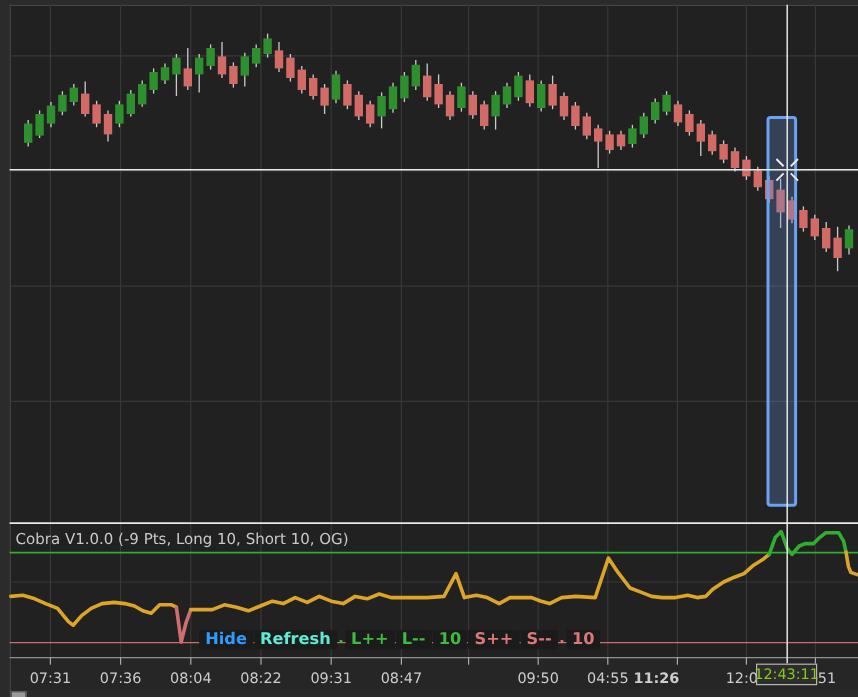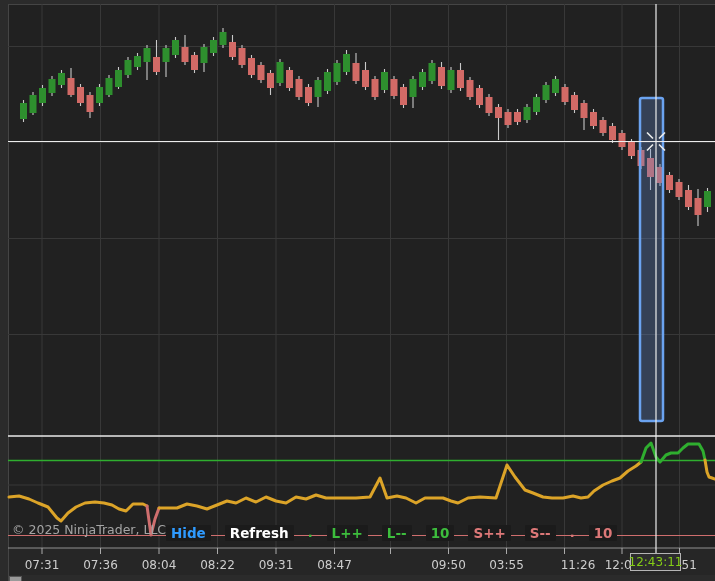--- a/index.html
+++ b/index.html
@@ -9,21 +9,21 @@
   #price-panel{top:4px;height:432px;}
   #indicator-panel{top:437px;height:111px;}
   #time-axis{position:absolute;left:8px;right:0;top:548px;height:27px;background:#262626;}
   #bottom-strip{position:absolute;left:0;right:0;top:575px;height:6px;background:#2b2b2b;}
   #left-border{position:absolute;left:8px;top:4px;bottom:0;width:1px;background:#454545;}
   #top-border{position:absolute;left:8px;right:0;top:4px;height:1px;background:#454545;}
   svg{position:absolute;left:0;top:0;}
   .txt{position:absolute;white-space:nowrap;}
   #indicator-title{left:13px;top:441px;font-size:12.5px;color:#c9c9c9;}
   #copyright{left:12px;top:522px;font-size:12.5px;color:#a5a5a5;}
-  #chip-row{position:absolute;left:166px;top:525px;display:flex;gap:14px;align-items:center;}
+  #chip-row{position:absolute;left:166px;top:525px;display:flex;gap:1px;align-items:center;}
   .chip{font-size:13.5px;font-weight:bold;padding:0 5px;line-height:16px;background:#1b1b1b;border-radius:1px;}
   .dot{font-size:13px;font-weight:bold;padding:0;background:none;}
   .tick-label{position:absolute;top:558px;font-size:12px;color:#cdcdcd;transform:translateX(-50%);text-align:right;}
   #crosshair-time{position:absolute;left:630px;top:553px;width:51px;height:18px;background:#2d2d2d;
     border:1.5px solid #b5b5b5;color:#84cc16;font-size:12px;display:flex;align-items:center;
     justify-content:center;box-sizing:border-box;}
   #corner-icon{position:absolute;left:9px;top:576px;width:11px;height:5px;background:#9a9a9a;border:1px solid #555;}
 </style>
 </head>
 <body>
@@ -223,44 +223,44 @@
       <line x1="276" y1="548" x2="276" y2="554" stroke="#aaaaaa" stroke-width="1"></line>
       <line x1="334.5" y1="548" x2="334.5" y2="554" stroke="#aaaaaa" stroke-width="1"></line>
       <line x1="390.5" y1="548" x2="390.5" y2="554" stroke="#aaaaaa" stroke-width="1"></line>
       <line x1="448.5" y1="548" x2="448.5" y2="554" stroke="#aaaaaa" stroke-width="1"></line>
       <line x1="506.5" y1="548" x2="506.5" y2="554" stroke="#aaaaaa" stroke-width="1"></line>
       <line x1="564.5" y1="548" x2="564.5" y2="554" stroke="#aaaaaa" stroke-width="1"></line>
       <line x1="622" y1="548" x2="622" y2="554" stroke="#aaaaaa" stroke-width="1"></line>
       <line x1="679.5" y1="548" x2="679.5" y2="554" stroke="#aaaaaa" stroke-width="1"></line>
     </svg>
 
-  <div class="txt" id="copyright">© 2025 NinjaTrader, LLC</div>
+  <div class="txt" id="indicator-title">Cobra V1.0.0 (-9 Pts, Long 10, Short 10, OG)</div>
 
   <div id="chip-row">
       <div class="chip" style="color: rgb(47, 155, 255);">Hide</div>
-      <div class="chip" style="color: #ffffff;">Refresh</div>
+      <div class="chip" style="color: #5eead4;">Refresh</div>
       <div class="chip dot" style="color: rgb(61, 189, 61);">.</div>
       <div class="chip" style="color: rgb(61, 189, 61);">L++</div>
       <div class="chip" style="color: rgb(61, 189, 61);">L--</div>
       <div class="chip" style="color: rgb(61, 189, 61);">10</div>
       <div class="chip" style="color: rgb(221, 120, 120);">S++</div>
       <div class="chip" style="color: rgb(221, 120, 120);">S--</div>
       <div class="chip dot" style="color: rgb(221, 120, 120);">.</div>
       <div class="chip" style="color: rgb(221, 120, 120);">10</div>
     </div>
   <div id="tick-labels">
       <div class="tick-label" style="left: 42px;">07:31</div>
       <div class="tick-label" style="left: 100.5px;">07:36</div>
       <div class="tick-label" style="left: 159px;">08:04</div>
       <div class="tick-label" style="left: 217.5px;">08:22</div>
       <div class="tick-label" style="left: 276px;">09:31</div>
       <div class="tick-label" style="left: 334.5px;">08:47</div>
       <div class="tick-label" style="left: 367px; margin-top: 36px;">09:33</div>
       <div class="tick-label" style="left: 448.5px;">09:50</div>
-      <div class="tick-label" style="left: 506.5px;">03:55</div>
-      <div class="tick-label" style="left: 578px;">11:26</div>
+      <div class="tick-label" style="left: 506.5px;">04:55</div>
+      <div class="tick-label" style="left: 547px; font-weight: bold;">11:26</div>
       <div class="tick-label" style="left: 622px;">12:05</div>
       <div class="tick-label" style="left: 679.5px;">12:51</div>
     </div>
 
   <div id="crosshair-time" style="z-index: 5;">12:43:11</div>
   <div id="corner-icon"></div>
 </div>
 
 </body></html>

